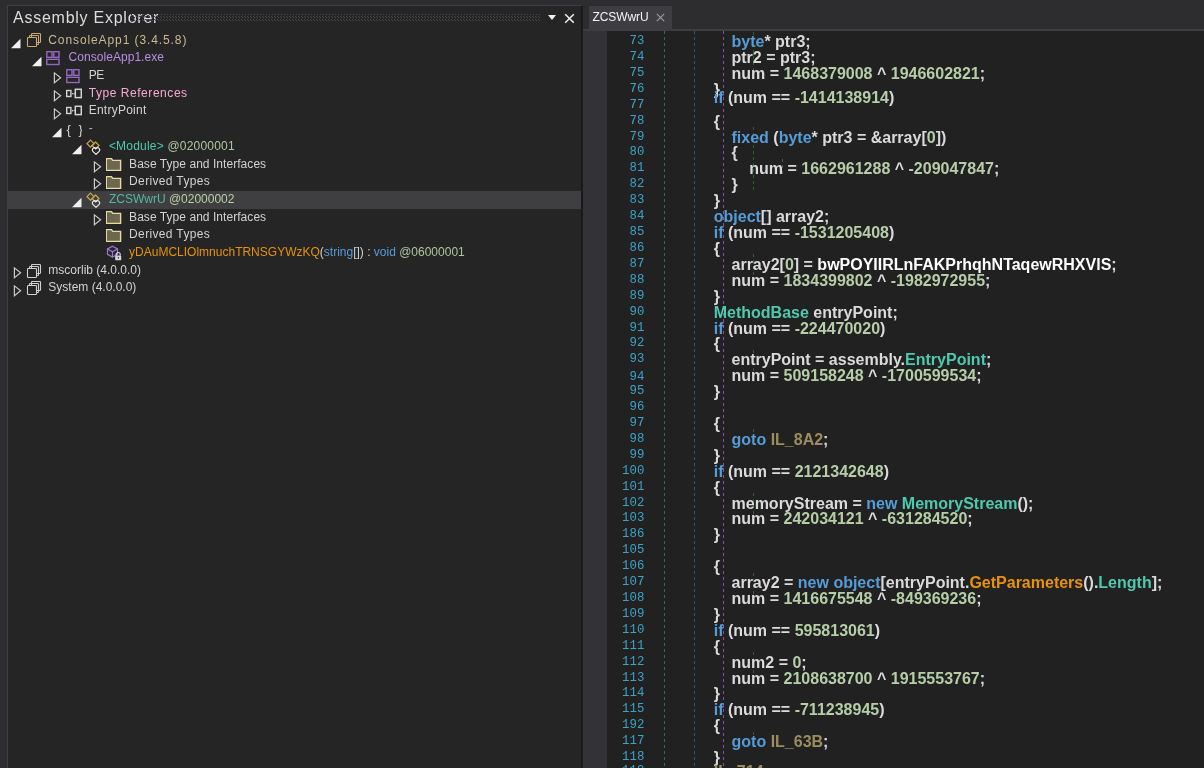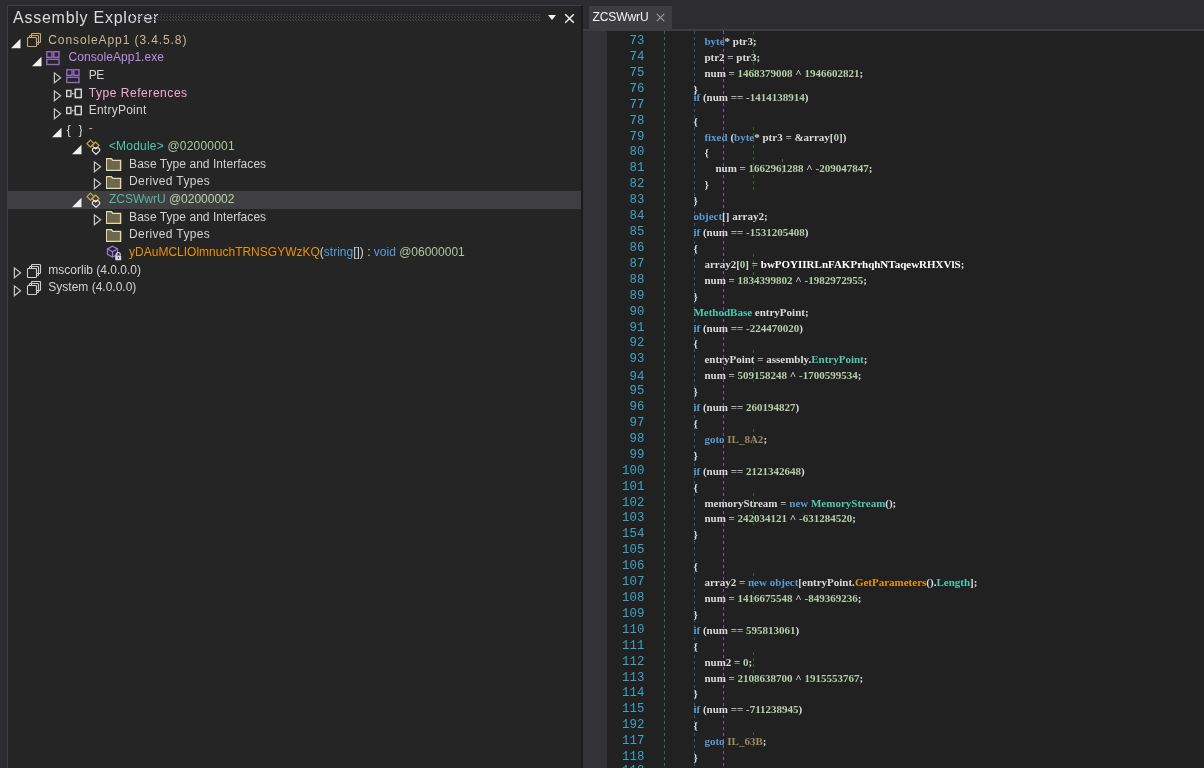--- a/index.html
+++ b/index.html
@@ -1,20 +1,20 @@
 <!DOCTYPE html>
 <html><head><meta charset="utf-8"><style>
 *{margin:0;padding:0;box-sizing:border-box}
 html,body{width:1204px;height:768px;overflow:hidden;background:#2d2d30;font-family:"Liberation Sans",sans-serif}
 #root{position:absolute;left:0;top:0;width:1204px;height:768px}
 .tt{position:absolute;height:17.7px;line-height:17.7px;font-size:12px;white-space:pre}
 .ln{position:absolute;left:602px;width:42.3px;text-align:right;height:15.911px;line-height:15.911px;
      font-family:"Liberation Mono",monospace;font-size:12.33px;color:#3da2c7;font-weight:400}
 .cl{position:absolute;left:660.4px;height:15.911px;line-height:15.911px;white-space:pre;
-     font-family:Liberation Serif, serif;font-size:11px;font-weight:700;color:#dadada}
+     font-family:Liberation Sans, sans-serif;font-size:16px;font-weight:700;color:#dadada}
 .cl .k{color:#569cd6} .cl .n{color:#b5cea8} .cl .t{color:#4ec9b0} .cl .m{color:#e8920c}
 .cl .l{color:#9c8d5f} .cl .f{color:#ffffff}
 </style></head>
 <body>
 <div id="root">
 
   <div style="position:absolute;left:7px;top:5px;width:574px;height:763px;background:#252526;border-left:1px solid #3f3f46;border-top:1px solid #3f3f46"></div>
 
   <div style="position:absolute;left:13px;top:6px;height:24px;line-height:24px;font-size:16px;color:#dcdce2;letter-spacing:0.75px">Assembly Explorer</div>
   <div style="position:absolute;left:131px;top:14px;width:409px;height:8px;opacity:1;
@@ -214,36 +214,35 @@
 <div class="cl" style="top:320.50px"><span>            </span><span class="k">if</span><span> (num == </span><span class="n">-224470020</span><span>)</span></div>
 <div class="ln" style="top:336.41px">92</div>
 <div class="cl" style="top:336.41px"><span>            {</span></div>
 <div class="ln" style="top:352.32px">93</div>
 <div class="cl" style="top:352.32px"><span>                entryPoint = assembly.</span><span class="t">EntryPoint</span><span>;</span></div>
 <div class="ln" style="top:370px">94</div>
 <div class="cl" style="top:368.23px"><span>                num = </span><span class="n">509158248</span><span> ^ </span><span class="n">-1700599534</span><span>;</span></div>
 <div class="ln" style="top:384.14px">95</div>
 <div class="cl" style="top:384.14px"><span>            }</span></div>
 <div class="ln" style="top:400.05px">96</div>
-<div class="cl" style="top:400.05px"><span>            </span><span class="k">if</span><span> (num == </span><span class="n">260194827</span><span>)</span></div>
 <div class="ln" style="top:415.96px">97</div>
 <div class="cl" style="top:415.96px"><span>            {</span></div>
 <div class="ln" style="top:431.88px">98</div>
 <div class="cl" style="top:431.88px"><span>                </span><span class="k">goto</span><span> </span><span class="l">IL_8A2</span><span>;</span></div>
 <div class="ln" style="top:447.79px">99</div>
 <div class="cl" style="top:447.79px"><span>            }</span></div>
 <div class="ln" style="top:463.70px">100</div>
 <div class="cl" style="top:463.70px"><span>            </span><span class="k">if</span><span> (num == </span><span class="n">2121342648</span><span>)</span></div>
 <div class="ln" style="top:479.61px">101</div>
 <div class="cl" style="top:479.61px"><span>            {</span></div>
 <div class="ln" style="top:495.52px">102</div>
 <div class="cl" style="top:495.52px"><span>                memoryStream = </span><span class="k">new</span><span> </span><span class="t">MemoryStream</span><span>();</span></div>
 <div class="ln" style="top:511.43px">103</div>
 <div class="cl" style="top:511.43px"><span>                num = </span><span class="n">242034121</span><span> ^ </span><span class="n">-631284520</span><span>;</span></div>
-<div class="ln" style="top:527.34px">154</div>
+<div class="ln" style="top:527.34px">186</div>
 <div class="cl" style="top:527.34px"><span>            }</span></div>
 <div class="ln" style="top:543.25px">105</div>
 <div class="ln" style="top:559.16px">106</div>
 <div class="cl" style="top:559.16px"><span>            {</span></div>
 <div class="ln" style="top:575.07px">107</div>
 <div class="cl" style="top:575.07px"><span>                array2 = </span><span class="k">new</span><span> </span><span class="k">object</span><span>[entryPoint.</span><span class="m">GetParameters</span><span>().</span><span class="t">Length</span><span>];</span></div>
 <div class="ln" style="top:590.99px">108</div>
 <div class="cl" style="top:590.99px"><span>                num = </span><span class="n">1416675548</span><span> ^ </span><span class="n">-849369236</span><span>;</span></div>
 <div class="ln" style="top:606.90px">109</div>
 <div class="cl" style="top:606.90px"><span>            }</span></div>

